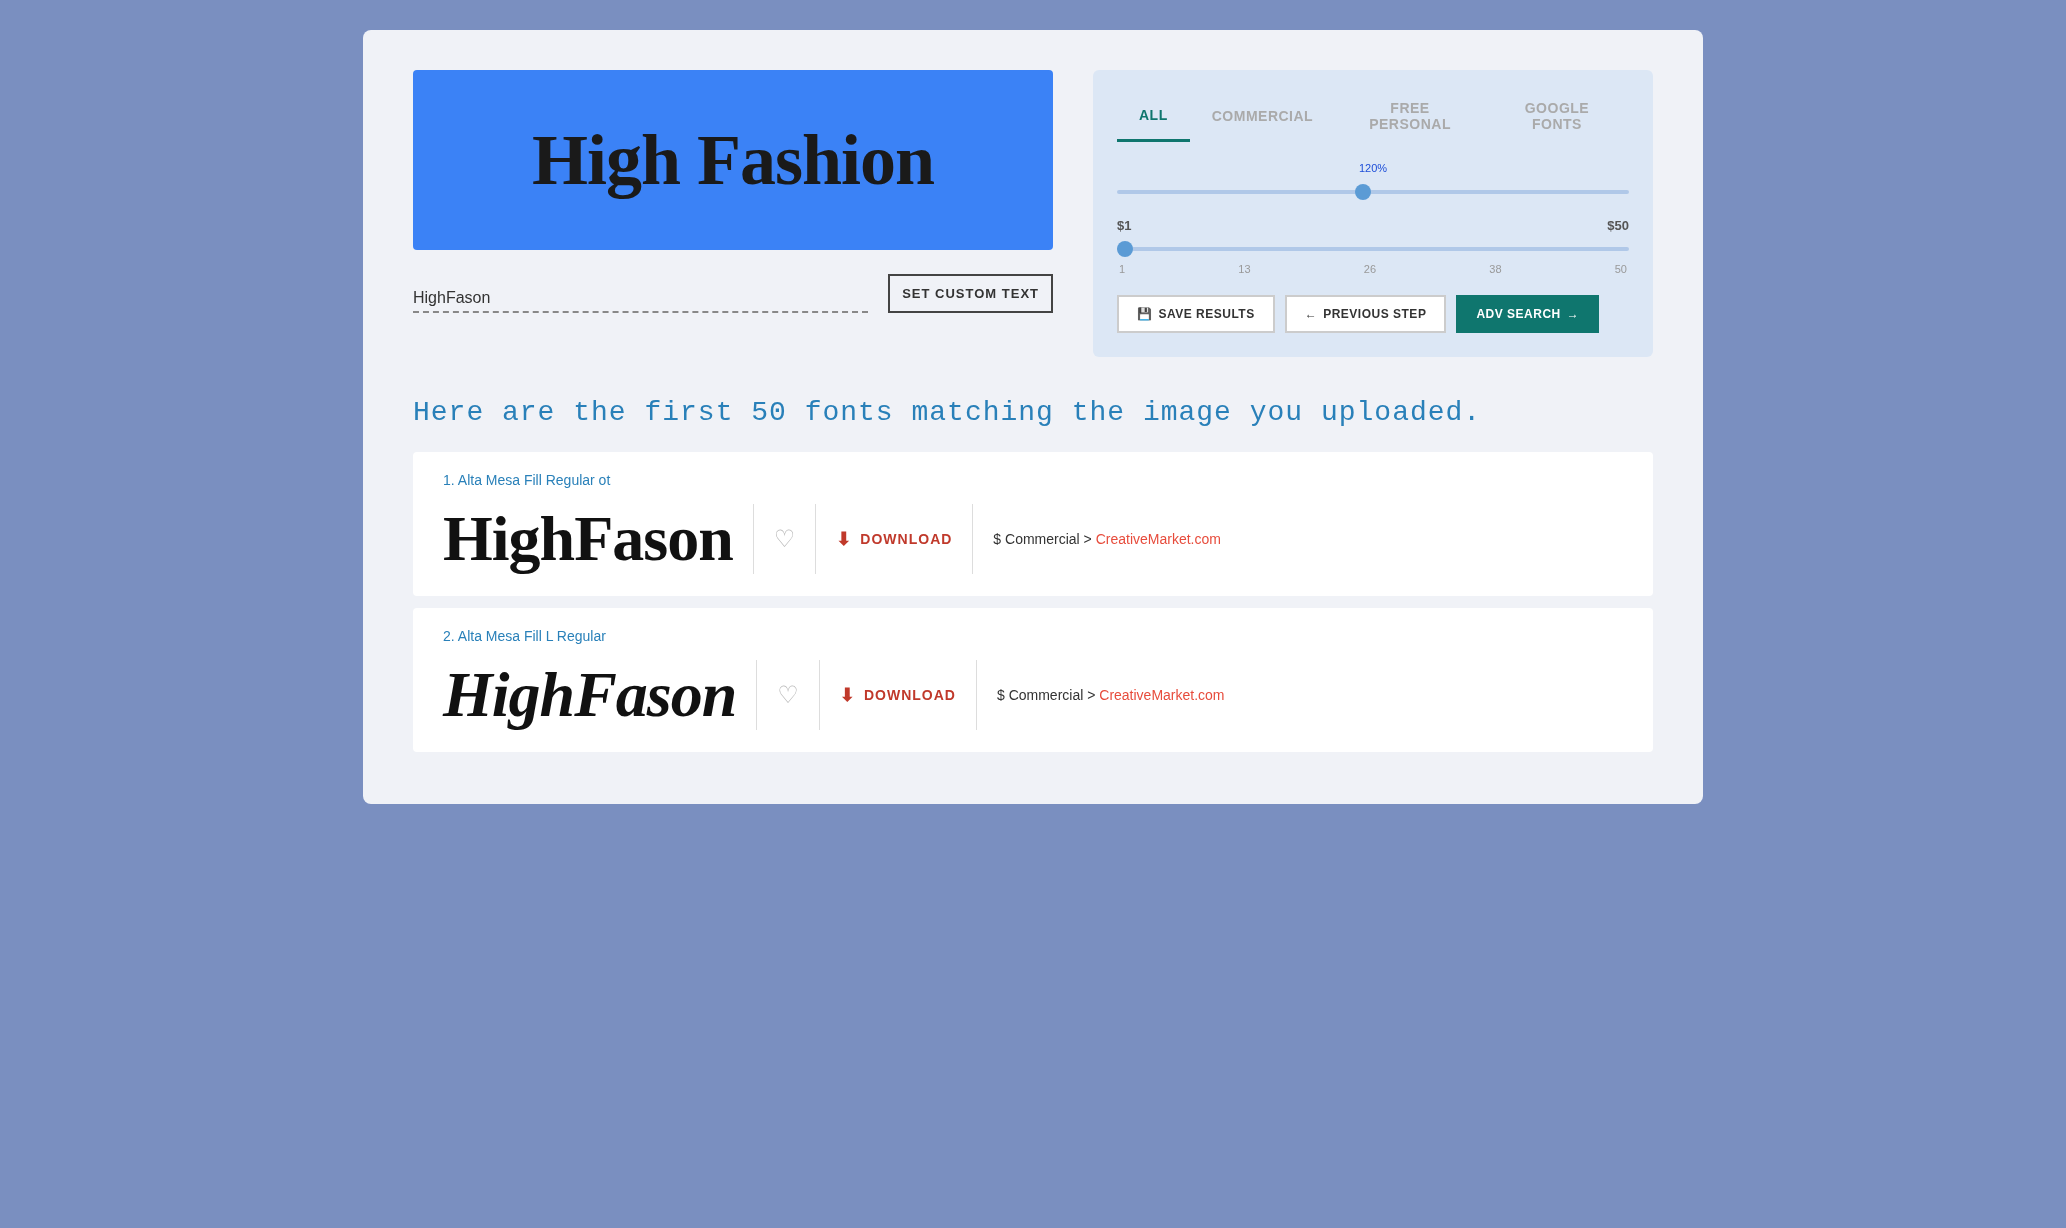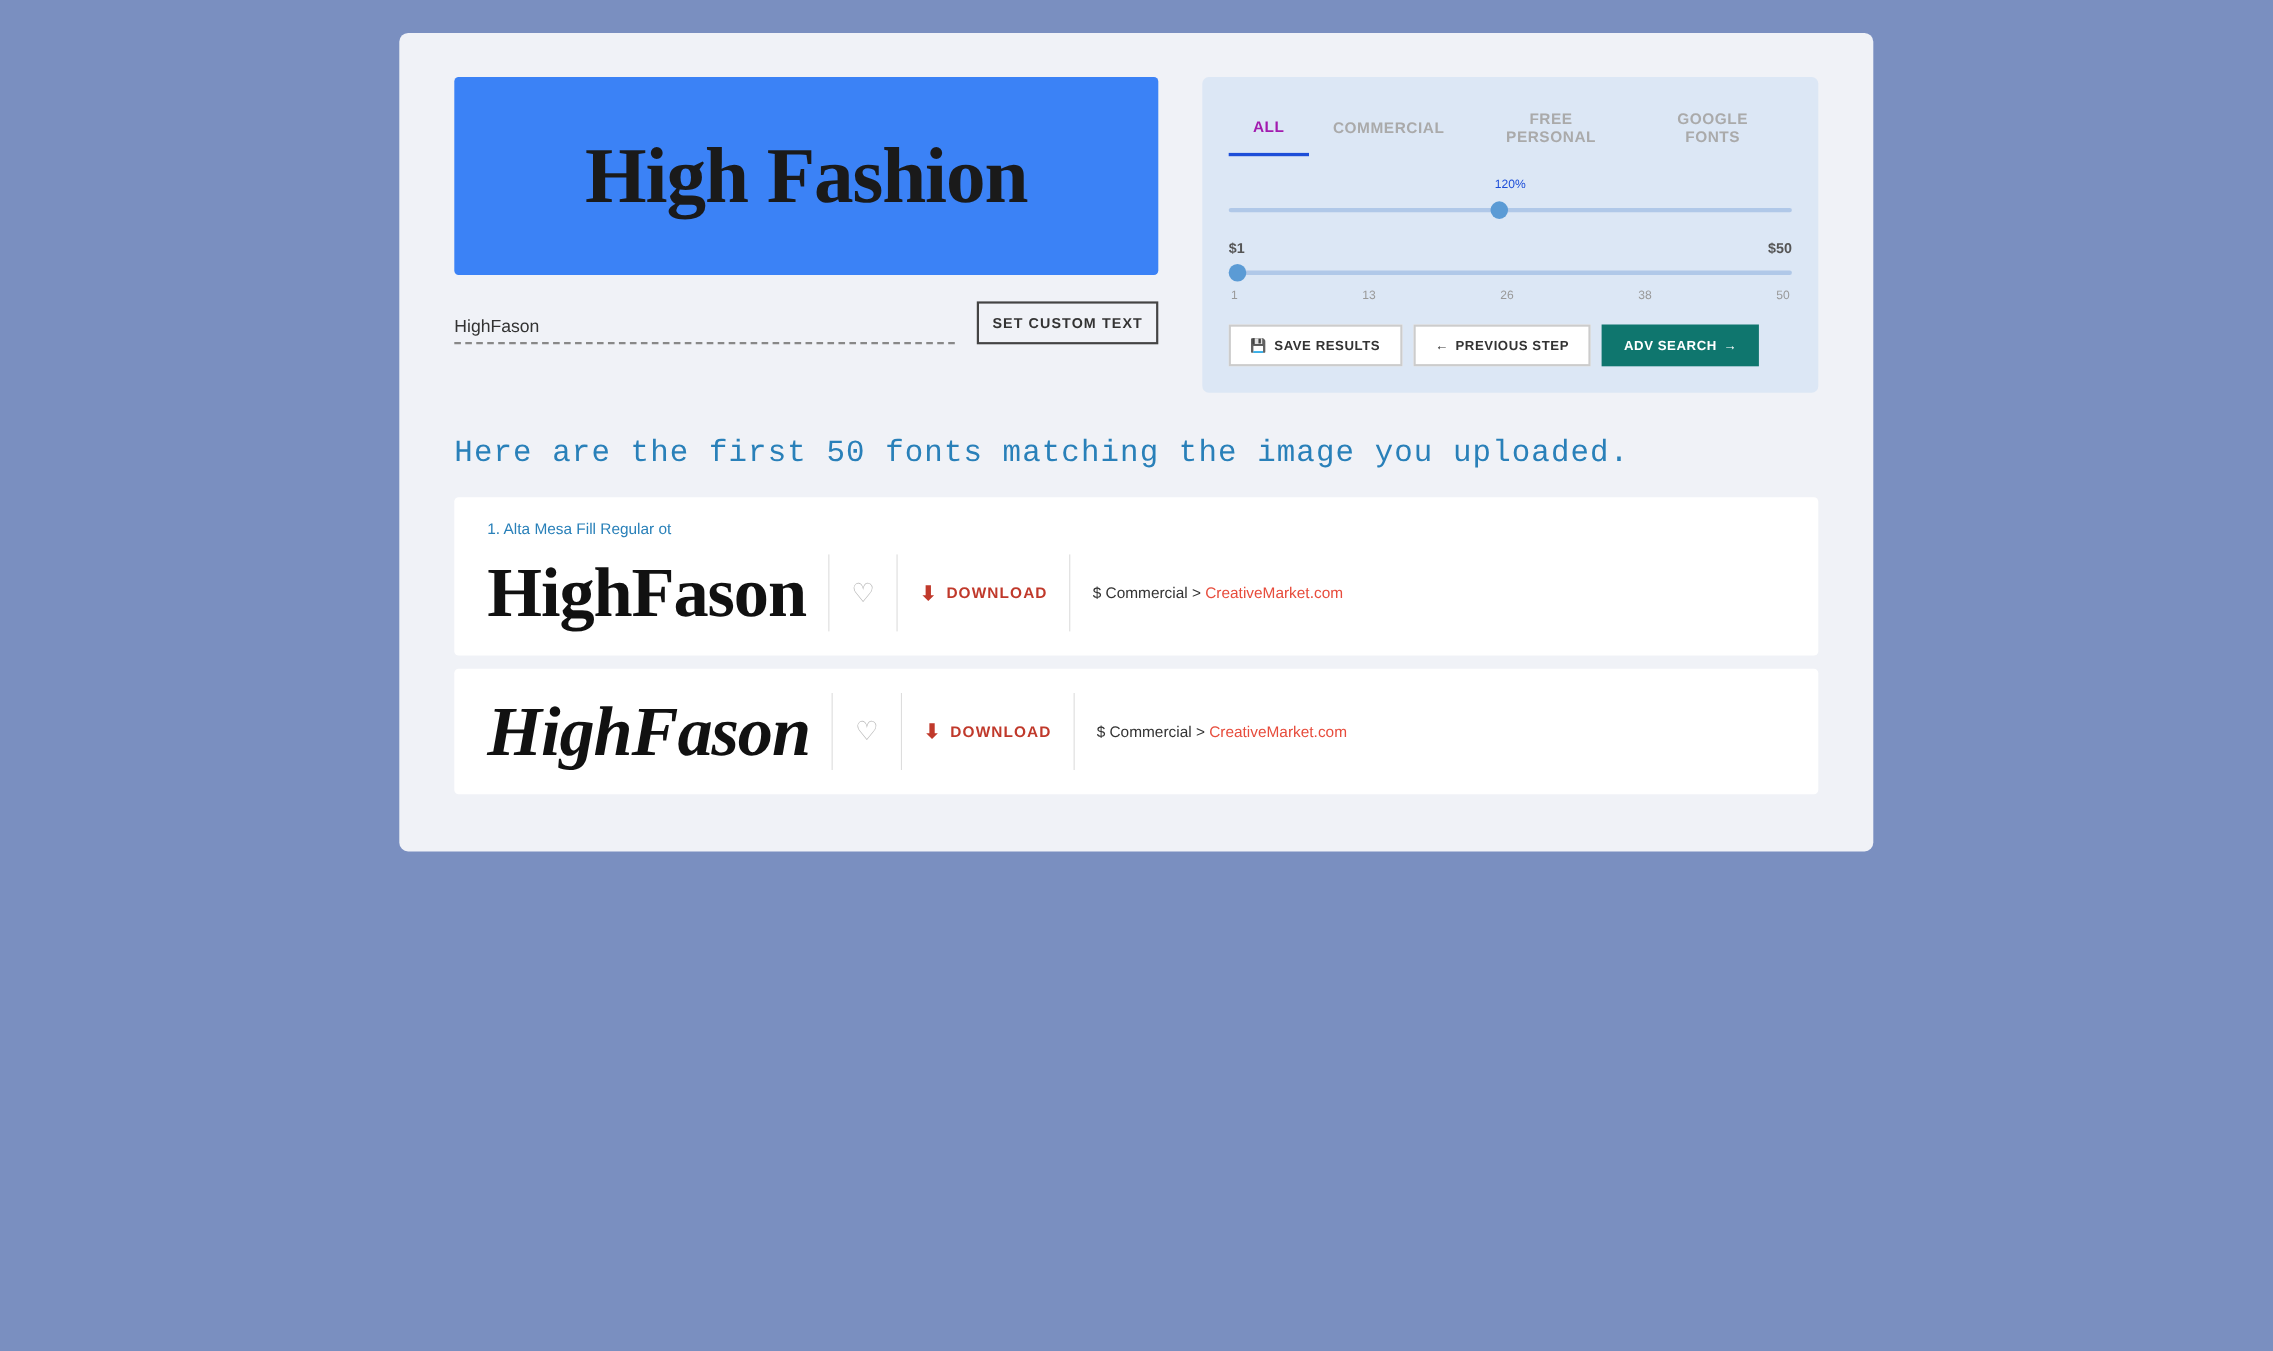--- a/index.html
+++ b/index.html
@@ -102,22 +102,22 @@
       font-weight: 700;
       letter-spacing: 0.5px;
       cursor: pointer;
       border: none;
       background: transparent;
       color: #aaa;
       text-transform: uppercase;
     }
 
     .filter-tab.active {
-      color: #a21caf;
-      border-bottom: 3px solid #1d4ed8;
+      color: #0f766e;
+      border-bottom: 3px solid #0f766e;
     }
 
     
     .slider-section {
       margin-bottom: 20px;
     }
 
     .slider-label {
       text-align: center;
       font-size: 11px;
@@ -403,20 +403,24 @@
           <div class="font-card-divider"></div>
           <div class="commercial-link">
             <span>$ Commercial &gt;</span>
             <a href="#">CreativeMarket.com</a>
           </div>
         </div>
       </div>
     </div>
 
     <div class="font-card">
+      <div class="font-card-header">
+        <span>2. </span>
+        <span>Alta Mesa Fill L Regular</span>
+      </div>
       <div class="font-card-body">
         <div class="font-sample" style="font-style: italic;">HighFason</div>
         <div class="font-card-divider"></div>
         <div class="font-actions">
           <span class="heart-icon">♡</span>
           <div class="font-card-divider"></div>
           <button class="download-btn">
             <span class="download-icon">⬇</span>
             <span>DOWNLOAD</span>
           </button>

